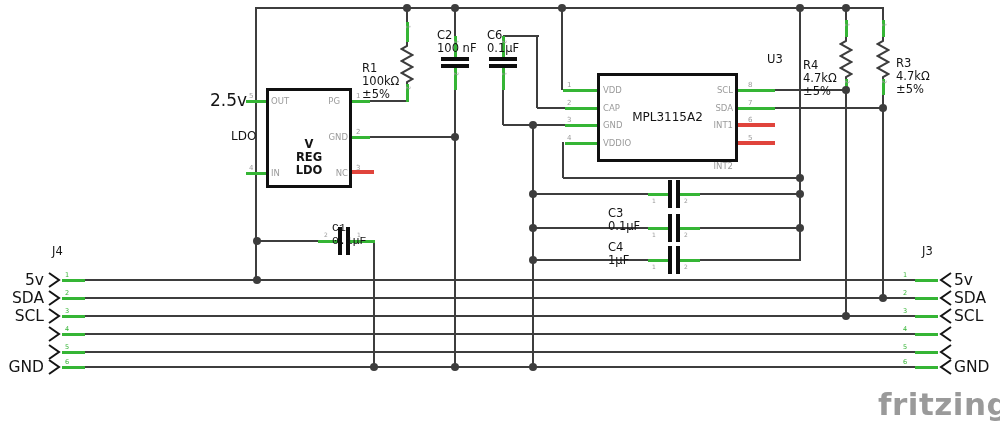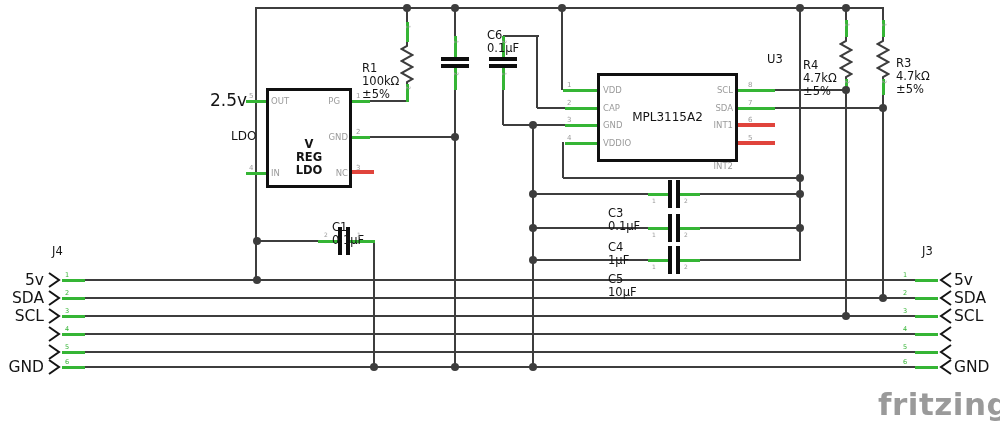--- a/index.html
+++ b/index.html
@@ -201,41 +201,41 @@
   <div class="pn" style="left:748px;top:81px;">8</div>
   <div class="pn" style="left:748px;top:99px;">7</div>
   <div class="pn" style="left:748px;top:116px;">6</div>
   <div class="pn" style="left:748px;top:134px;">5</div>
 
   <div class="t netlbl right" style="left:210px;top:91px;width:36px;font-size:17px;">2.5v</div>
   <div class="t" style="left:231px;top:129px;font-size:12px;">LDO</div>
   <div class="t complbl" style="left:362px;top:36px;">
     <div>R1</div><div>100kΩ</div><div>±5%</div>
   </div>
+  <div class="t complbl" style="left:437px;top:3px;">
+    <div>C2</div><div>100 nF</div>
+  </div>
   <div class="t complbl" style="left:487px;top:3px;">
     <div>C6</div><div>0.1μF</div>
   </div>
   <div class="t complbl" style="left:803px;top:33px;">
     <div>R4</div><div>4.7kΩ</div><div>±5%</div>
   </div>
   <div class="t complbl" style="left:896px;top:31px;">
     <div>R3</div><div>4.7kΩ</div><div>±5%</div>
   </div>
   <div class="t reflbl" style="left:767px;top:52px;">U3</div>
-  <div class="t complbl" style="left:332px;top:195px;">
+  <div class="t complbl" style="left:332px;top:195px;font-family:Liberation Mono, monospace;">
     <div>C1</div><div>0.1μF</div>
   </div>
   <div class="t complbl" style="left:608px;top:181px;">
     <div>C3</div><div>0.1μF</div>
   </div>
   <div class="t complbl" style="left:608px;top:215px;">
     <div>C4</div><div>1μF</div>
-  </div>
-  <div class="t complbl" style="left:608px;top:247px;">
-    <div>C5</div><div>10μF</div>
   </div>
 
   <div class="tiny rot" style="left:412px;top:25px;">1</div>
   <div class="tiny rot" style="left:412px;top:86px;">2</div>
   <div class="tiny rot" style="left:460px;top:40px;">1</div>
   <div class="tiny rot" style="left:460px;top:72px;">2</div>
   <div class="tiny rot" style="left:508px;top:40px;">2</div>
   <div class="tiny rot" style="left:508px;top:72px;">1</div>
   <div class="tiny rot" style="left:851px;top:23px;">1</div>
   <div class="tiny rot" style="left:851px;top:80px;">2</div>

